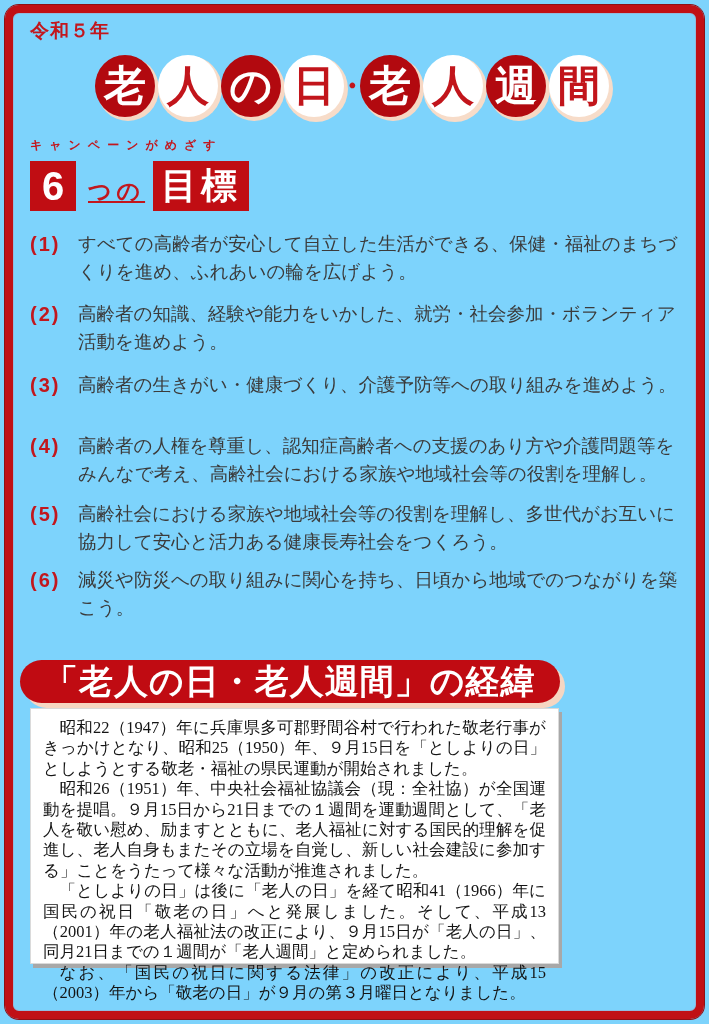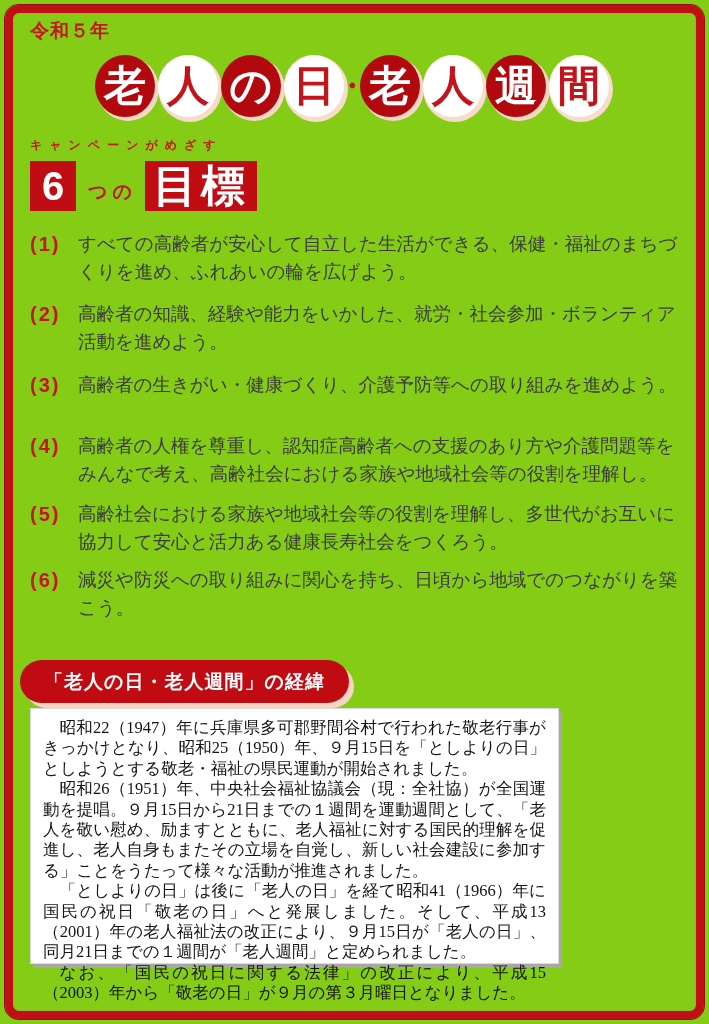--- a/index.html
+++ b/index.html
@@ -1,19 +1,19 @@
 <!DOCTYPE html>
 <html lang="ja"><head>
 <meta charset="utf-8">
 <style>
   html,body{margin:0;padding:0;background:#ffffff;}
   .page{
     position:relative;
     width:709px;height:1024px;
-    background:#84cc16;
+    background:#7dd3fc;
     font-family:"Liberation Sans", sans-serif;
     overflow:hidden;
   }
   
   .frame{
     position:absolute;
     left:5px;top:5px;right:5px;bottom:5px;
     border:8px solid #c01015;
     border-radius:14px;
     box-shadow:0 0 0 1px #8e1014, inset 0 0 0 1px #e2606a33;
@@ -61,28 +61,28 @@
   .goals-header{
     position:absolute;left:30px;top:161px;
     display:flex;align-items:center;height:50px;
   }
   .count-box{
     width:46px;height:50px;background:#c00d13;color:#ffffff;
     display:flex;align-items:center;justify-content:center;
     font-size:40px;font-weight:bold;line-height:1;
   }
   .count-suffix{
-    color:#c2171d;font-size:19px;font-weight:bold;
-    letter-spacing:5px;margin:10px 8px 0 12px;line-height:1;
+    color:#c2171d;font-size:23px;font-weight:bold;
+    letter-spacing:5px;margin:10px 8px 0 12px;line-height:1;text-decoration:underline;
   }
   .goal-box{
     height:50px;background:#c00d13;color:#ffffff;
     display:flex;align-items:center;justify-content:center;
     padding:0 8px;
-    font-size:44px;font-weight:bold;letter-spacing:4px;line-height:1;
+    font-size:36px;font-weight:bold;letter-spacing:4px;line-height:1;
   }
   
   .goal-item{
     position:absolute;left:30px;width:652px;
     display:flex;align-items:flex-start;
   }
   .goal-num{
     flex:0 0 48px;
     color:#c2171d;font-size:20px;font-weight:bold;
     letter-spacing:2px;line-height:28px;
@@ -92,21 +92,21 @@
     color:#3b3b3b;font-size:18.5px;font-weight:500;
     line-height:28px;
   }
   
   .history-heading{
     position:absolute;left:20px;top:660px;
     height:43px;border-radius:22px;
     background:#c00b12;color:#ffffff;
     display:flex;align-items:center;
     padding:0 24px;
-    font-size:19px;font-weight:bold;letter-spacing:1px;
+    font-size:34px;font-weight:bold;letter-spacing:1px;
     box-shadow:5px 5px 0 #f6d6c2;
   }
   .history-box{
     position:absolute;left:30px;top:708px;width:529px;height:256px;
     background:#ffffff;
     border:1px solid #dadada;
     box-shadow:3px 4px 0 #a8a8a8;
     box-sizing:border-box;
     padding:9px 12px 0 12px;
   }

